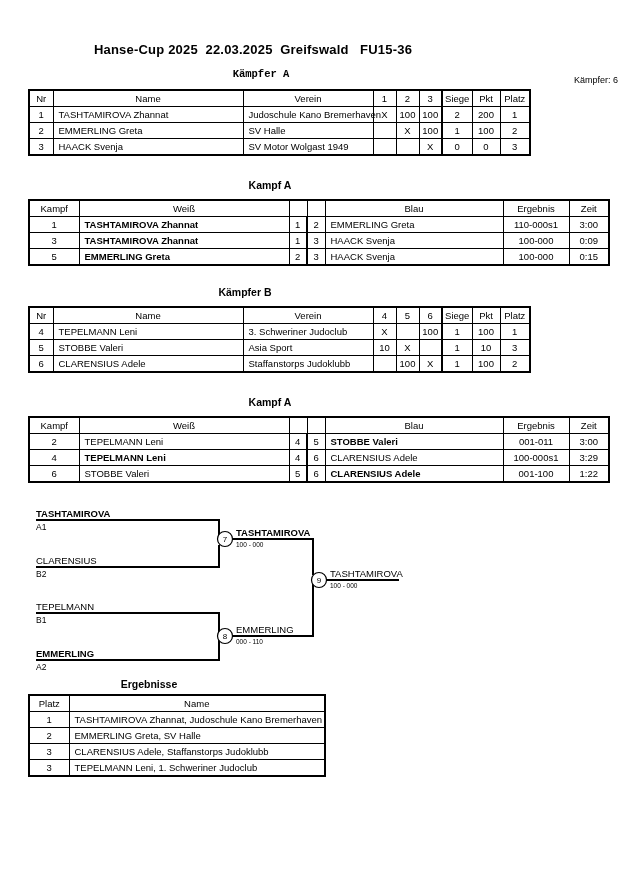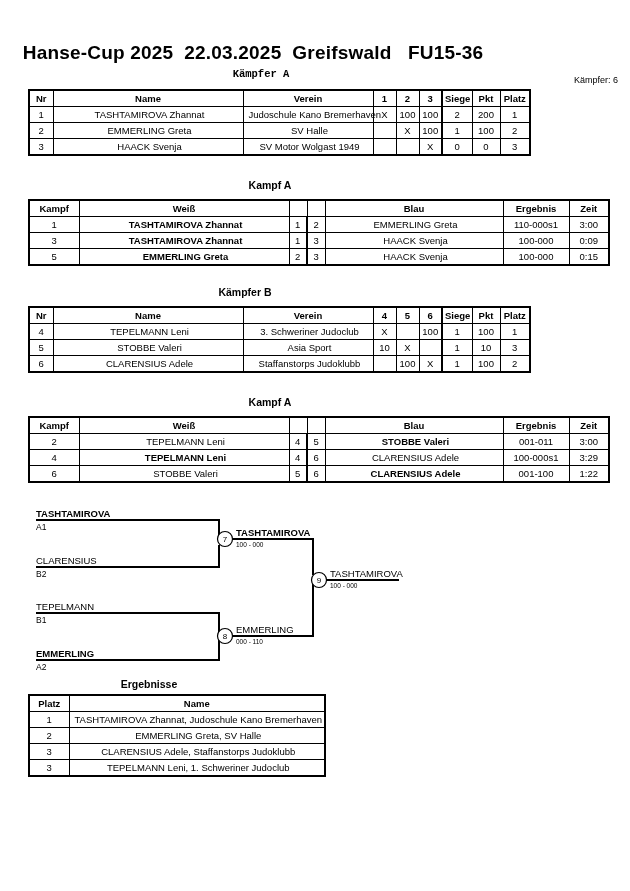--- a/index.html
+++ b/index.html
@@ -15,21 +15,21 @@
     color: #000000;
     overflow: hidden;
   }
 
   
   #doc-title {
     position: absolute;
     left: 0; top: 42px;
     width: 506px;
     text-align: center;
-    font-size: 19px;
+    font-size: 13px;
     font-weight: bold;
     letter-spacing: 0.2px;
     white-space: pre;
   }
   #fighter-count {
     position: absolute;
     right: 12px; top: 75px;
     font-size: 9px;
     font-weight: normal;
     white-space: nowrap;
@@ -54,25 +54,25 @@
   table.grid td, table.grid th {
     border: 1px solid #000;
     padding: 0 2px;
     height: 15px;
     line-height: 15px;
     font-weight: normal;
     overflow: visible;
     white-space: nowrap;
   }
   table.grid th {
-    font-weight: bold;
+    font-weight: normal;
     font-size: 9.5px;
   }
   .c  { text-align: center; }
-  .l  { text-align: center; padding-left: 5px !important; margin-left: 36px; }
+  .l  { text-align: left; padding-left: 5px !important; margin-left: 36px; }
   .b  { font-weight: bold !important; }
   .thickL { border-left: 2px solid #000 !important; }
   .ovf { position: relative; }
   .ovf span {
     position: absolute;
     left: 5px; top: 0;
     white-space: nowrap;
   }
 
   

